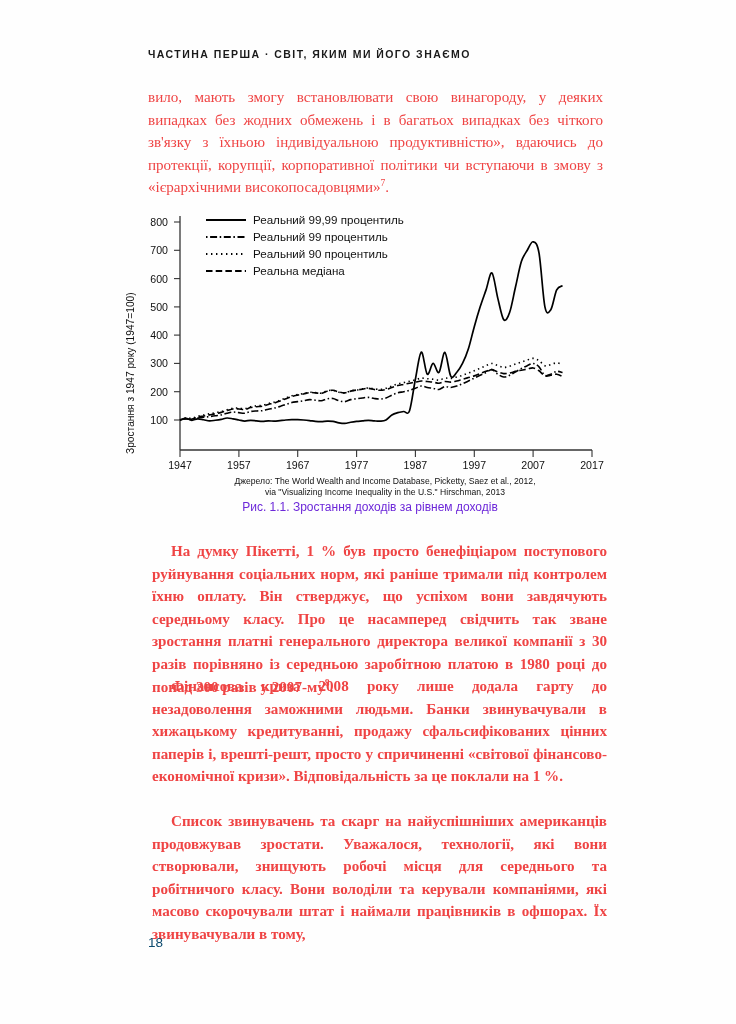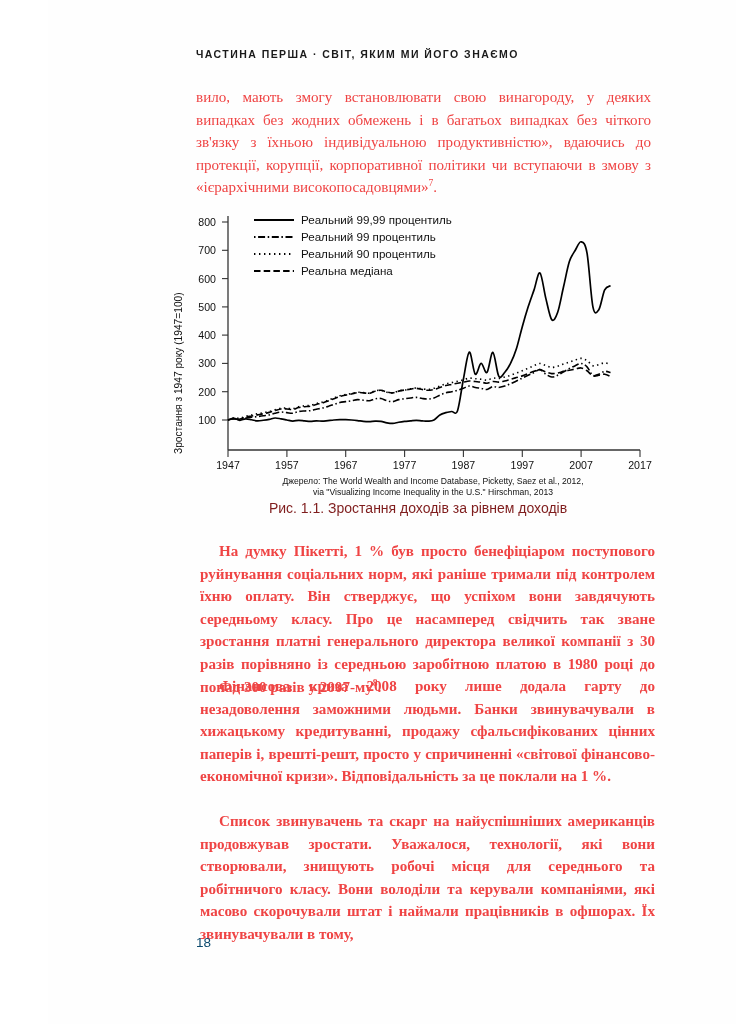--- a/index.html
+++ b/index.html
@@ -12,21 +12,20 @@
     height: 1024px;
     position: relative;
     font-family: "Liberation Serif", "DejaVu Serif", serif;
     color: #1a1a1a;
     overflow: hidden;
   }
   .page {
     position: absolute;
     inset: 0;
     background: #fefefe;
-    margin-left: 48px;
   }
   .running-head {
     position: absolute;
     left: 148px;
     top: 48px;
     width: 460px;
     font-family: "Liberation Sans", "DejaVu Sans", sans-serif;
     font-size: 10.5px;
     letter-spacing: 1.45px;
     text-transform: uppercase;
@@ -61,22 +60,22 @@
     text-decoration: underline;
   }
   .chart-svg { display: block; }
   .fig-caption {
     position: absolute;
     left: 0;
     top: 294px;
     width: 500px;
     text-align: center;
     font-family: "Liberation Sans", "DejaVu Sans", sans-serif;
-    font-size: 14px;
-    color: #7f1d1d;
+    font-size: 12px;
+    color: #6d28d9;
   }
   .para-block { position: absolute; left: 152px; width: 455px; font-weight: bold; }
 
   .folio {
     position: absolute;
     left: 148px;
     top: 935px;
     font-family: "Liberation Sans", "DejaVu Sans", sans-serif;
     font-size: 13.5px;
     color: #0c4a6e;

